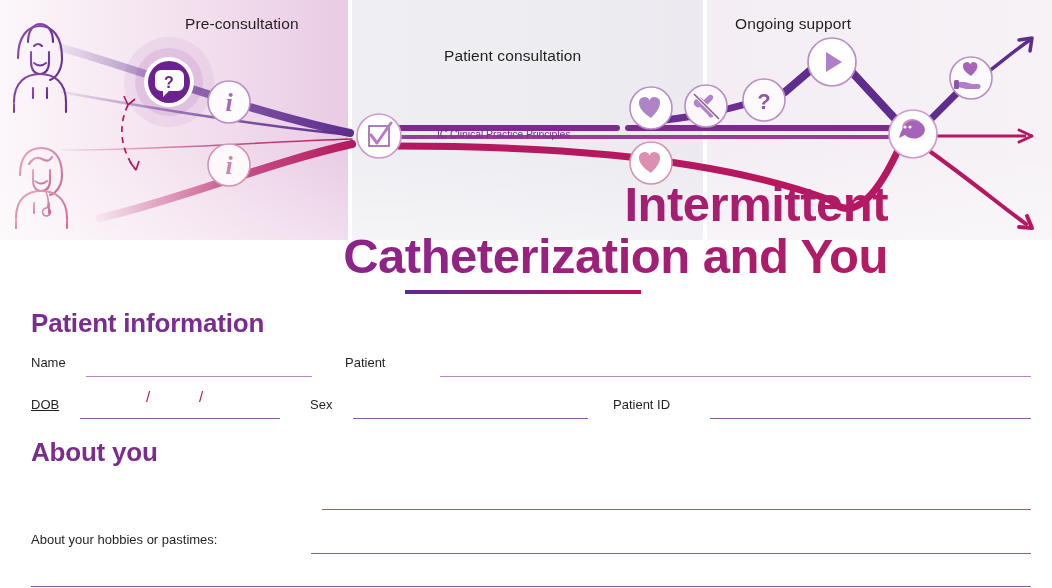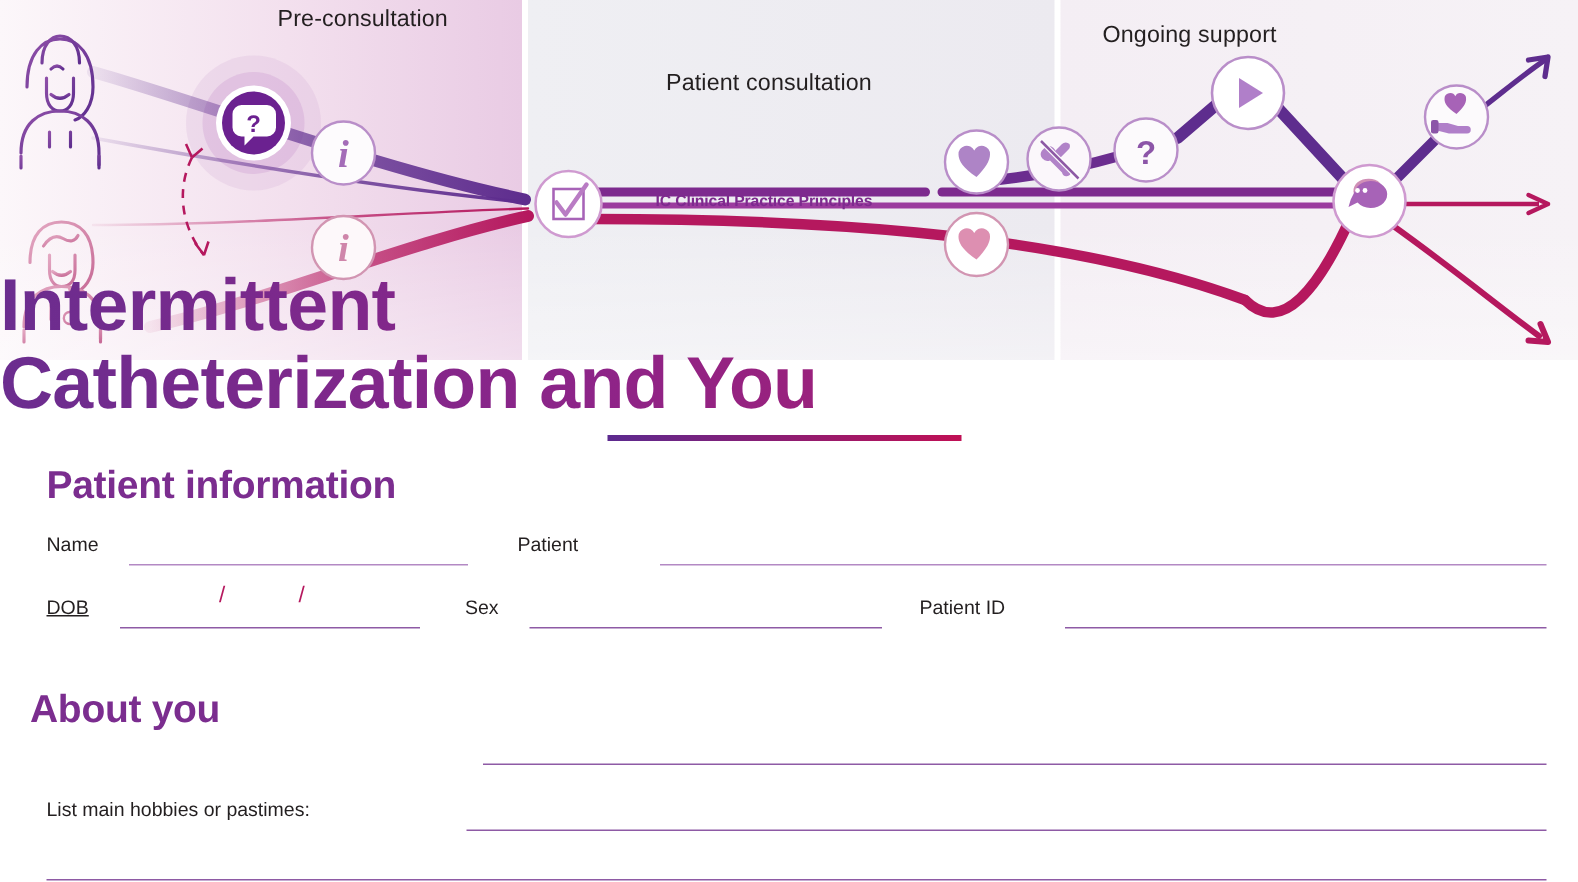--- a/index.html
+++ b/index.html
@@ -19,37 +19,37 @@
   #banner-svg{position:absolute;left:0;top:0;}
 
   .phase-label{
     position:absolute;
     font-family:"Liberation Sans", sans-serif;
     font-size:15.5px;
     color:#231f20;
     white-space:nowrap;
     letter-spacing:0.1px;
   }
-  #phase-0{left:185px;top:4px;}
+  #phase-0{left:185px;top:15px;}
   #phase-1{left:444px;top:15px;margin-top:32px;}
   #phase-2{left:735px;top:15px;}
 
   .principles-label{
     position:absolute;
     left:437px;top:128px;
     font-size:10.5px;
-    font-weight:bold;
+    font-weight:normal;
     color:#7d2a8e;
     letter-spacing:-0.1px;
     white-space:nowrap;
   }
 
   
   #title-block{
-    position:absolute;left:0;top:178px;width:888px;text-align:left;
+    position:absolute;left:0;top:178px;width:888px;text-align:right;
   }
   .title-line{
     font-family:"Liberation Sans", sans-serif;
     font-weight:bold;
     font-size:49px;
     line-height:52px;
     letter-spacing:-0.5px;
     background:linear-gradient(90deg,#6b2d8f 0%, #8e2488 45%, #b51a62 100%);
     -webkit-background-clip:text;
     background-clip:text;
@@ -67,21 +67,21 @@
   }
   .section-head{
     position:absolute;
     font-family:"Liberation Sans", sans-serif;
     font-weight:bold;
     font-size:26px;
     color:#7b2d8f;
     letter-spacing:-0.2px;
   }
   #head-patient{left:31px;top:8px;}
-  #head-about{left:20px;top:137px;margin-top:20px;}
+  #head-about{left:31px;top:137px;}
 
   .field-label{
     position:absolute;
     font-size:13px;
     color:#231f20;
     white-space:nowrap;
   }
   .rule{
     position:absolute;
     height:1px;
@@ -341,17 +341,17 @@
   <div class="field-label" id="lbl-sex">Sex</div>
   <div class="rule" id="rule-sex"></div>
 
   <div class="field-label" id="lbl-pid">Patient ID</div>
   <div class="rule" id="rule-pid"></div>
 
   <div class="section-head" id="head-about">About you</div>
 
   <div class="rule" id="rule-occ"></div>
 
-  <div class="field-label" id="lbl-hobbies">List main hobbies or pastimes:</div>
+  <div class="field-label" id="lbl-hobbies">About your hobbies or pastimes:</div>
   <div class="rule" id="rule-hobbies"></div>
 
   <div class="rule" id="rule-blank"></div>
 </div>
 
 </body></html>

